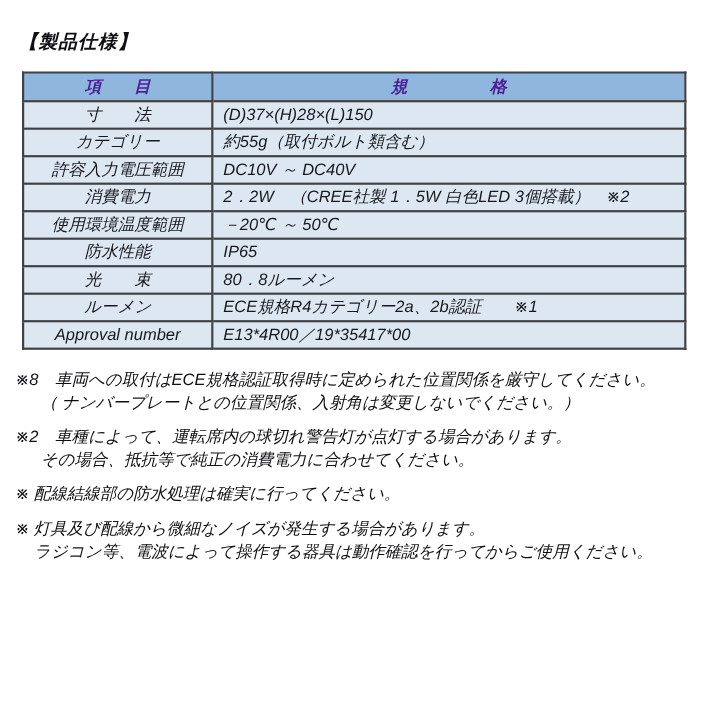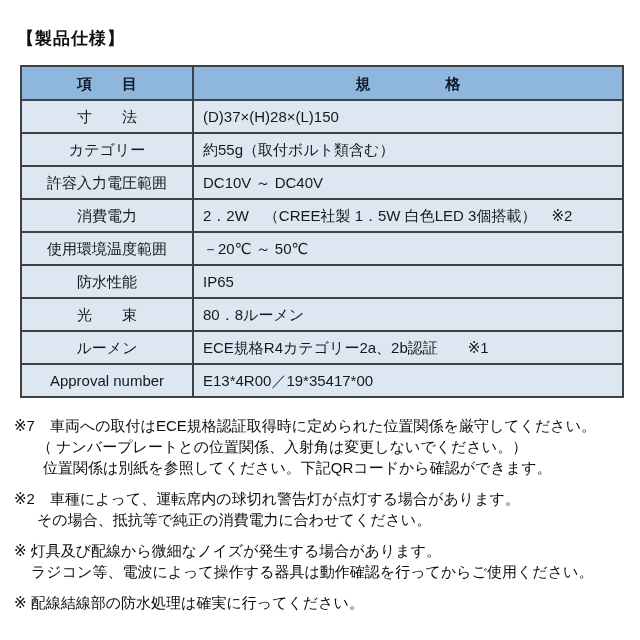--- a/index.html
+++ b/index.html
@@ -10,51 +10,51 @@
   }
   *{margin:0;padding:0;box-sizing:border-box;}
   html,body{width:640px;height:640px;}
   body{
     background:#ffffff;
     color:var(--text);
     font-family:"Liberation Sans","DejaVu Sans",sans-serif;
     overflow:hidden;
     position:relative;
   }
-  .page{width:640px;height:640px;padding:27px 0 4px 0;}
+  .page{width:640px;height:640px;padding:27px 0 4px 0;font-style:italic;}
   .title{
     font-size:17px;
     font-weight:bold;
     margin-left:17px;
     letter-spacing:1px;
     color:#101014;
   }
   table.spec{
     margin:15px 0 0 20px;
     width:602px;
     border-collapse:collapse;
     table-layout:fixed;
   }
   table.spec col.c1{width:172px;}
   table.spec col.c2{width:430px;}
   table.spec th, table.spec td{
     border:2px solid var(--border);
-    height:33px;
+    height:25px;
     font-size:15px;
     line-height:1;
     vertical-align:middle;
     overflow:hidden;
     white-space:nowrap;
   }
   table.spec th{
     background:var(--header-bg);
     font-weight:bold;
-    height:34px;
+    height:26px;
     text-align:center;
-    color:#0f172a;
+    color:#4c1d95;
   }
   td.c-item{
     background:var(--row-bg);
     text-align:center;
   }
   td.c-spec{
     background:var(--row-bg);
     text-align:left;
     padding-left:9px;
     margin-top:25px;
@@ -124,30 +124,29 @@
       </tr>
       <tr>
         <td class="c-item">Approval number</td>
         <td class="c-spec"><span>E13*4R00／19*35417*00</span><span class="sm"></span></td>
       </tr>
     </tbody>
   </table>
 
   <div class="notes">
     <div class="note">
-      <div class="nline">※7　車両への取付はECE規格認証取得時に定められた位置関係を厳守してください。</div>
+      <div class="nline">※8　車両への取付はECE規格認証取得時に定められた位置関係を厳守してください。</div>
       <div class="nline ind-md">（ ナンバープレートとの位置関係、入射角は変更しないでください。）</div>
-      <div class="nline ind-lg">位置関係は別紙を参照してください。下記QRコードから確認ができます。</div>
     </div>
     <div class="note">
       <div class="nline">※2　車種によって、運転席内の球切れ警告灯が点灯する場合があります。</div>
       <div class="nline ind-md">その場合、抵抗等で純正の消費電力に合わせてください。</div>
     </div>
     <div class="note">
+      <div class="nline">※ 配線結線部の防水処理は確実に行ってください。</div>
+    </div>
+    <div class="note">
       <div class="nline">※ 灯具及び配線から微細なノイズが発生する場合があります。</div>
       <div class="nline ind-sm">ラジコン等、電波によって操作する器具は動作確認を行ってからご使用ください。</div>
-    </div>
-    <div class="note">
-      <div class="nline">※ 配線結線部の防水処理は確実に行ってください。</div>
     </div>
   </div>
 
 </div>
 
 </body></html>

